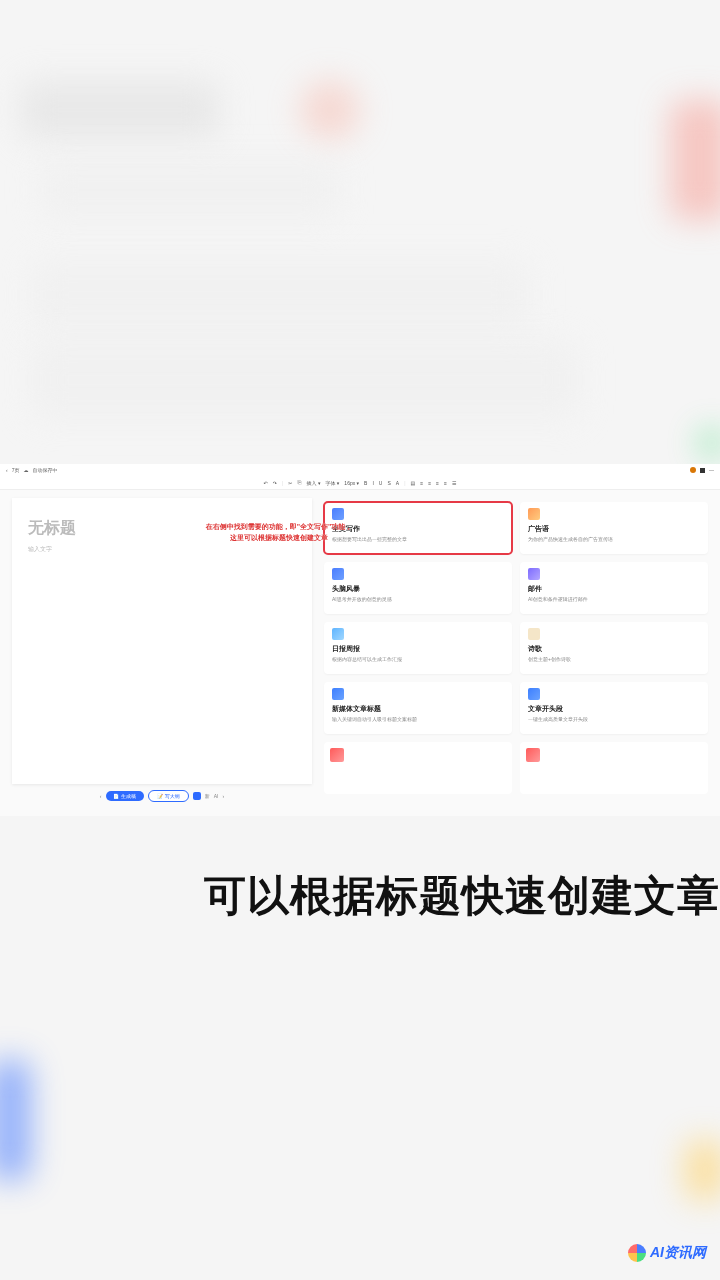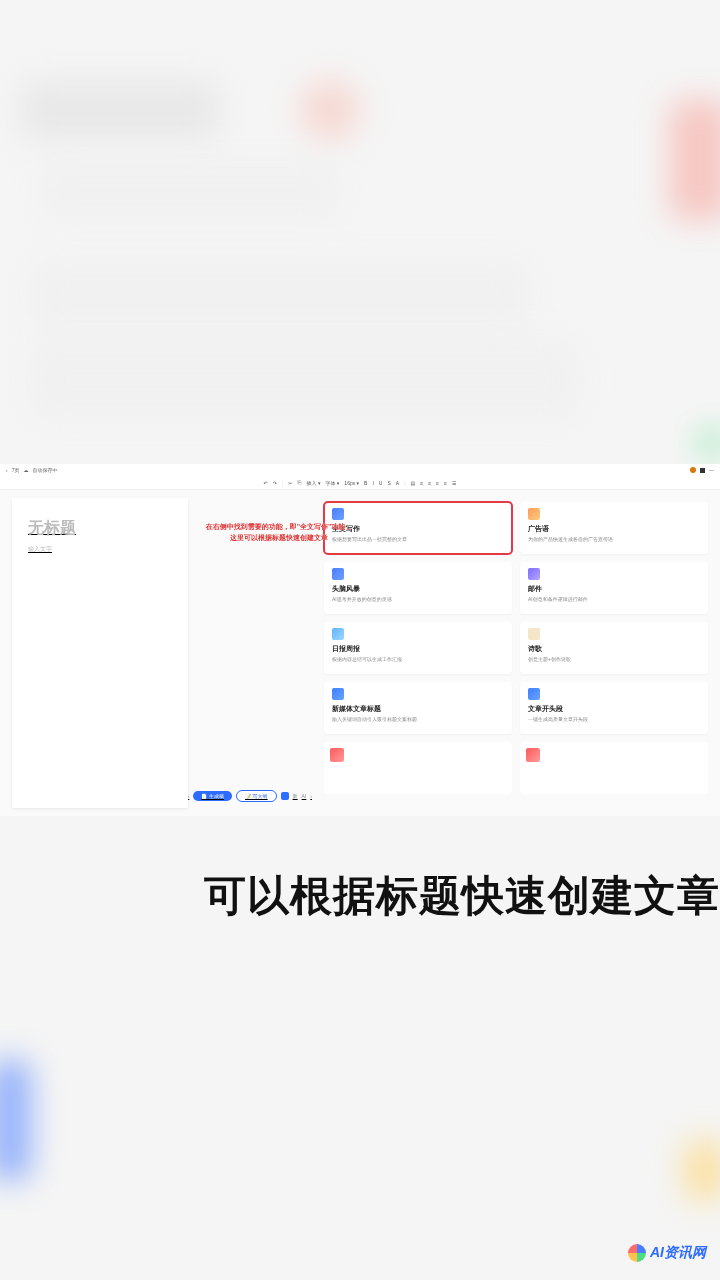--- a/index.html
+++ b/index.html
@@ -65,23 +65,22 @@
   .workspace {
     display: flex;
     gap: 12px;
     padding: 8px 12px;
     height: calc(100% - 26px);
   }
 
   .doc-area {
     flex: 0 0 300px;
     display: flex;
-    flex-direction: row;
+    flex-direction: column;
     position: relative;
-    text-decoration: underline;
   }
   .doc-page {
     background: #fff;
     flex: 1;
     padding: 20px 16px;
     box-shadow: 0 1px 3px rgba(0,0,0,0.08);
     position: relative;
   }
   .doc-title-placeholder {
     font-size: 16px;

